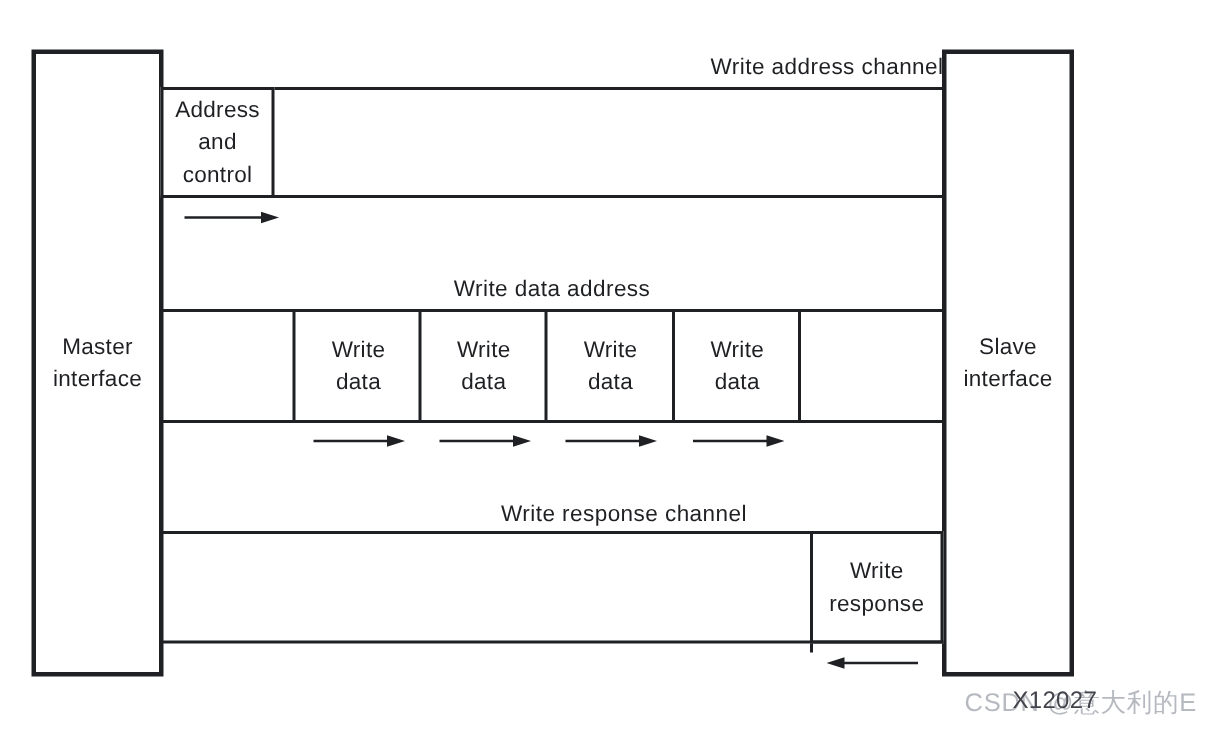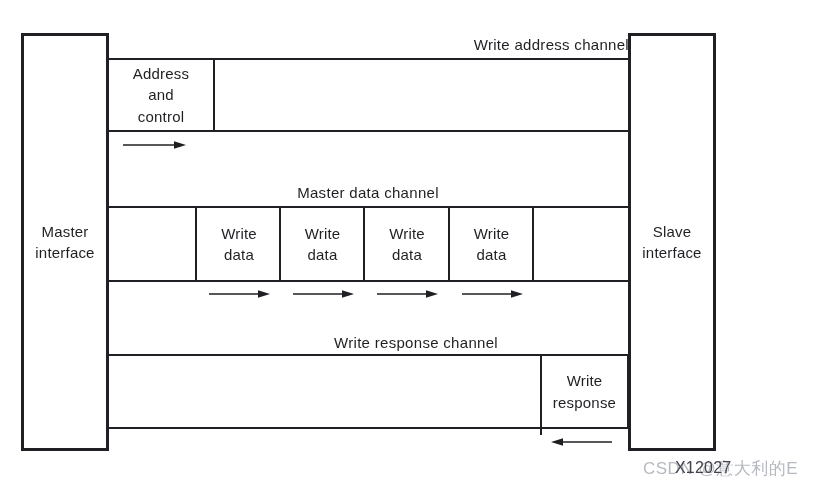--- a/index.html
+++ b/index.html
@@ -38,32 +38,32 @@
     <span class="pre">Master
 interface</span>
   </div>
   <div class="box" style="left:628px; top:33px; width:88px; height:418px;justify-content:center;">
     <span class="pre">Slave
 interface</span>
   </div>
 
   <div class="chan-label" style="top:36px;text-align:right;">Write address channel</div>
   <div class="hline" style="left:107px; top:58px; width:522px;"></div>
-  <div class="box pbox" style="left:107px; top:58px; width:108px; height:74px;">
+  <div class="box pbox" style="left:107px; top:58px; width:76px; height:74px;">
     <span class="pre">Address
 and
 control</span>
   </div>
   <div class="hline" style="left:107px; top:130px; width:522px;"></div>
   <svg class="arrow" style="left:122px; top:140px;" width="64" height="10" viewBox="0 0 64 10" aria-hidden="true">
     <line x1="1" y1="5" x2="53" y2="5" stroke="currentColor" stroke-width="1.7"></line>
     <polygon points="64,5 52,1.2 52,8.8" fill="currentColor"></polygon>
   </svg>
 
-  <div class="chan-label" style="top:184px;">Master data channel</div>
+  <div class="chan-label" style="top:184px;">Write data address</div>
   <div class="hline" style="left:107px; top:206px; width:522px;"></div>
   <div class="vline" style="left:195px; top:206px; height:76px;"></div>
   <div class="vline" style="left:279px; top:206px; height:76px;"></div>
   <div class="vline" style="left:363px; top:206px; height:76px;"></div>
   <div class="vline" style="left:448px; top:206px; height:76px;"></div>
   <div class="vline" style="left:532px; top:206px; height:76px;"></div>
   <div class="cell" style="left:197px; top:206px; width:84px; height:76px;">
     <span class="pre">Write
 data</span>
   </div>

